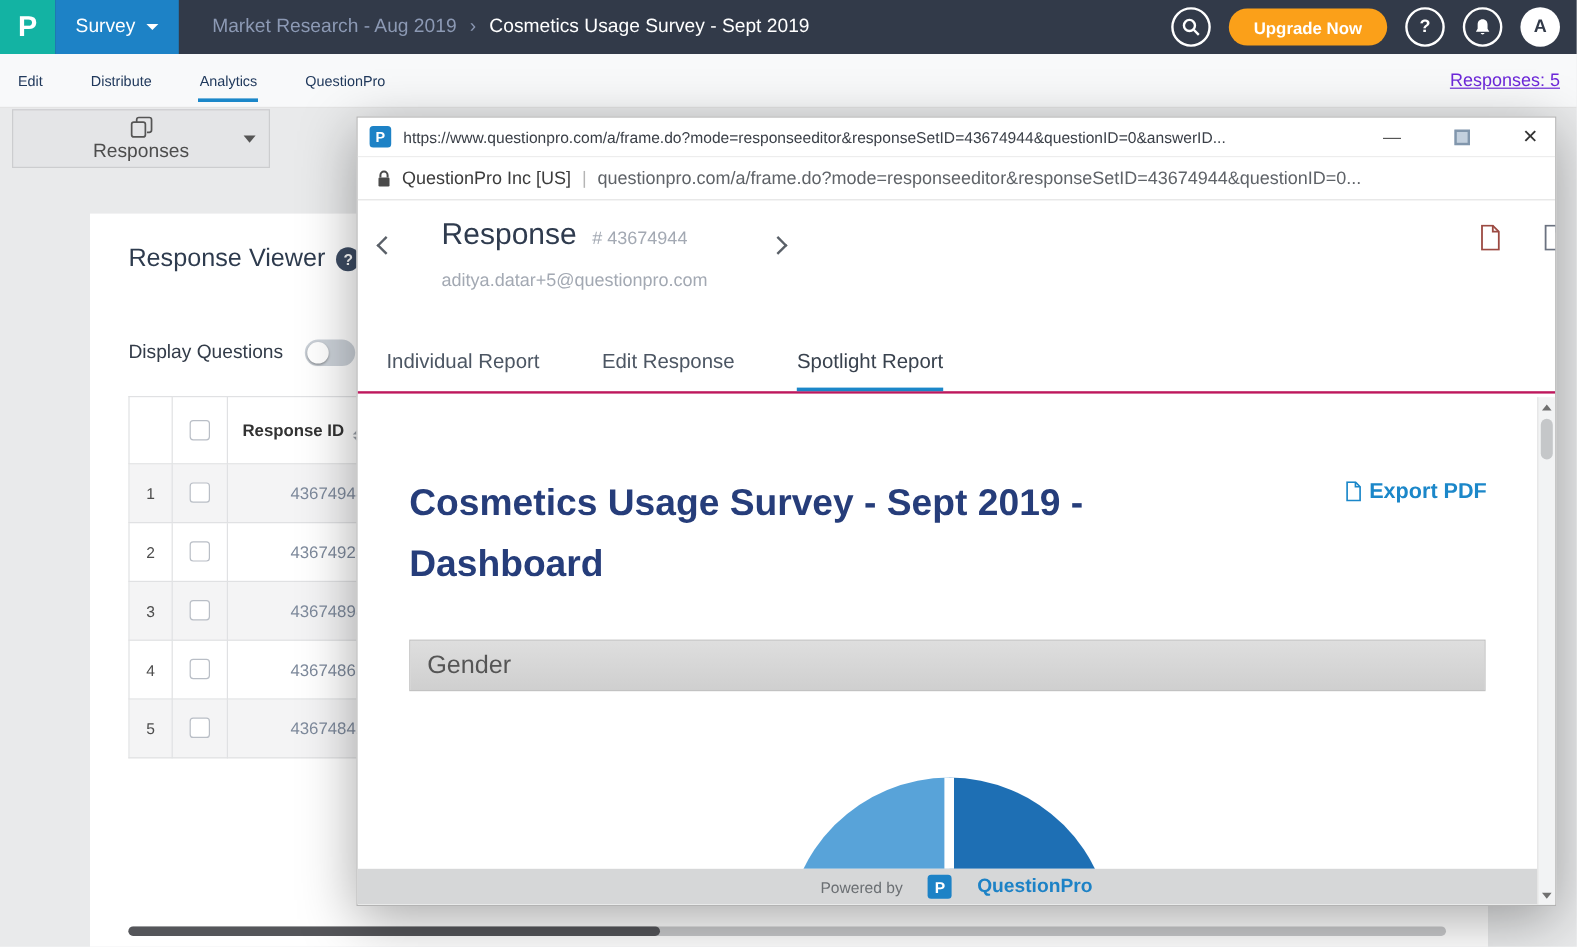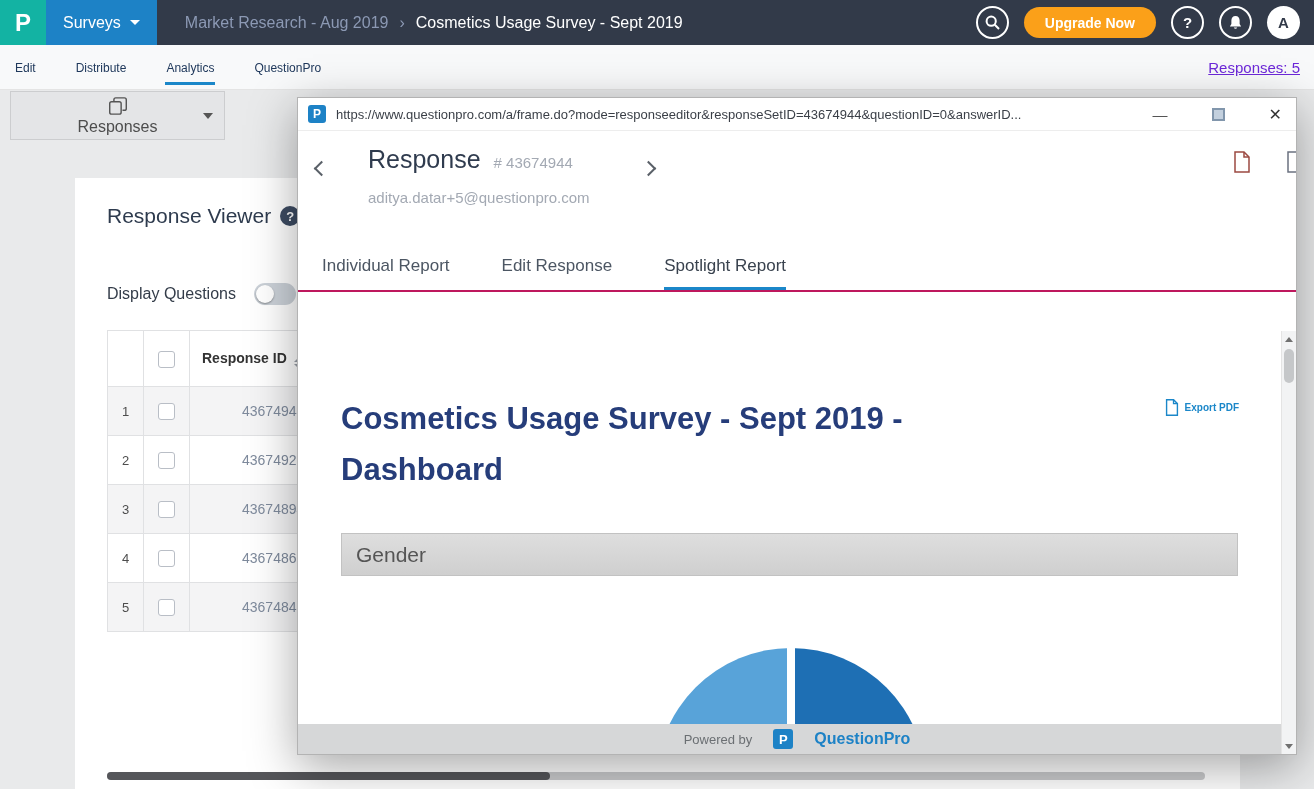--- a/index.html
+++ b/index.html
@@ -85,21 +85,21 @@
   .resp-email { position:absolute; left:70px; top:58px; font-size:15px; color:#a3a9b3; }
   .hdr-pdf { position:absolute; right:45px; top:20px; cursor:pointer; }
   .hdr-pdf2 { position:absolute; right:-8px; top:20px; cursor:pointer; }
 
   .resp-tabs { display:flex; gap:52px; padding-left:24px; height:49px; align-items:flex-end; border-bottom:2px solid #be185d; }
   .resp-tab { font-size:17px; color:#4c5663; padding-bottom:14px; cursor:pointer; white-space:nowrap; }
   .resp-tab.active { color:#39424e; border-bottom:3px solid #1b87c9; padding-bottom:11px; }
 
   .iframe-area { position:absolute; top:233px; left:0; right:0; bottom:0; background:#fff; overflow:hidden; }
   .export-row { position:absolute; right:57px; top:68px; display:flex; align-items:center; gap:6px; cursor:pointer; }
-  .export-lbl { font-size:10px; font-weight:bold; color:#1b87c9; }
+  .export-lbl { font-size:18px; font-weight:bold; color:#1b87c9; }
   .dash-title { position:absolute; left:43px; top:62px; width:660px; font-size:31px; line-height:51px; font-weight:bold; color:#263d7a; }
   .gender-bar { position:absolute; left:43px; top:202px; width:897px; height:43px; background:linear-gradient(#dedede,#cfcfcf); border:1px solid #c2c2c2; display:flex; align-items:center; padding-left:14px; font-size:21px; color:#555; }
   .chart-area { position:absolute; left:43px; top:246px; width:897px; height:147px; background:#fff; overflow:hidden; }
   .pie { position:absolute; left:315px; top:71px; width:270px; height:270px; display:flex; }
   .pie-left  { width:135px; height:270px; border-radius:135px 0 0 135px; background:#58a3d9; }
   .pie-right { width:135px; height:270px; border-radius:0 135px 135px 0; background:#1e6fb4; }
   .pie-gap { position:absolute; left:446px; top:71px; width:8px; height:135px; background:#fff; }
 
   .iframe-footer { position:absolute; left:0; right:0; bottom:0; height:30px; background:#d6d7d8; display:flex; align-items:center; justify-content:center; gap:21px; }
   .pb-text { font-size:13px; color:#6b6f73; }
@@ -112,21 +112,21 @@
   .tri-up { width:0; height:0; border-left:4px solid transparent; border-right:4px solid transparent; border-bottom:5px solid #707070; }
   .tri-dn { width:0; height:0; border-left:4px solid transparent; border-right:4px solid transparent; border-top:5px solid #707070; }
   .vs-thumb { position:absolute; left:2px; top:18px; width:10px; height:34px; background:#c5c7c9; border-radius:5px; cursor:grab; }
 </style>
 </head>
 <body>
 
 <div class="topbar">
   <div class="logo-sq">P</div>
   <div class="surveys-btn">
-    <span>Surveys</span>
+    <span>Survey</span>
     <span class="caret-down-w"></span>
   </div>
   <div class="crumbs">
     <span class="crumb-parent">Market Research - Aug 2019</span>
     <span class="crumb-sep">›</span>
     <span class="crumb-current">Cosmetics Usage Survey - Sept 2019</span>
   </div>
   <div class="topbar-right">
     <button class="circ-btn">
       <svg width="15" height="15" viewBox="0 0 15 15">
@@ -228,20 +228,29 @@
   <div class="win-titlebar">
     <div class="favicon">P</div>
     <div class="win-url">https://www.questionpro.com/a/frame.do?mode=responseeditor&amp;responseSetID=43674944&amp;questionID=0&amp;answerID...</div>
     <div class="win-controls">
       <span class="win-min">—</span>
       <span class="win-max"></span>
       <span class="win-close">✕</span>
     </div>
   </div>
 
+  <div class="addressbar">
+    <svg width="12" height="16" viewBox="0 0 12 16">
+      <path d="M3 7 V5 a3 3 0 0 1 6 0 V7" fill="none" stroke="#4a4a4a" stroke-width="1.7"></path>
+      <rect x="1.4" y="7" width="9.2" height="7.4" rx="1" fill="#4a4a4a"></rect>
+    </svg>
+    <span class="addr-org">QuestionPro Inc [US]</span>
+    <span class="addr-sep">|</span>
+    <span class="addr-url">questionpro.com/a/frame.do?mode=responseeditor&amp;responseSetID=43674944&amp;questionID=0...</span>
+  </div>
 
   <div class="resp-header">
     <span class="chev chev-left"></span>
     <div class="resp-title-row">
       <span class="resp-title">Response</span>
       <span class="resp-number"># 43674944</span>
     </div>
     <span class="chev chev-right"></span>
     <div class="resp-email">aditya.datar+5@questionpro.com</div>
     <span class="hdr-pdf">

